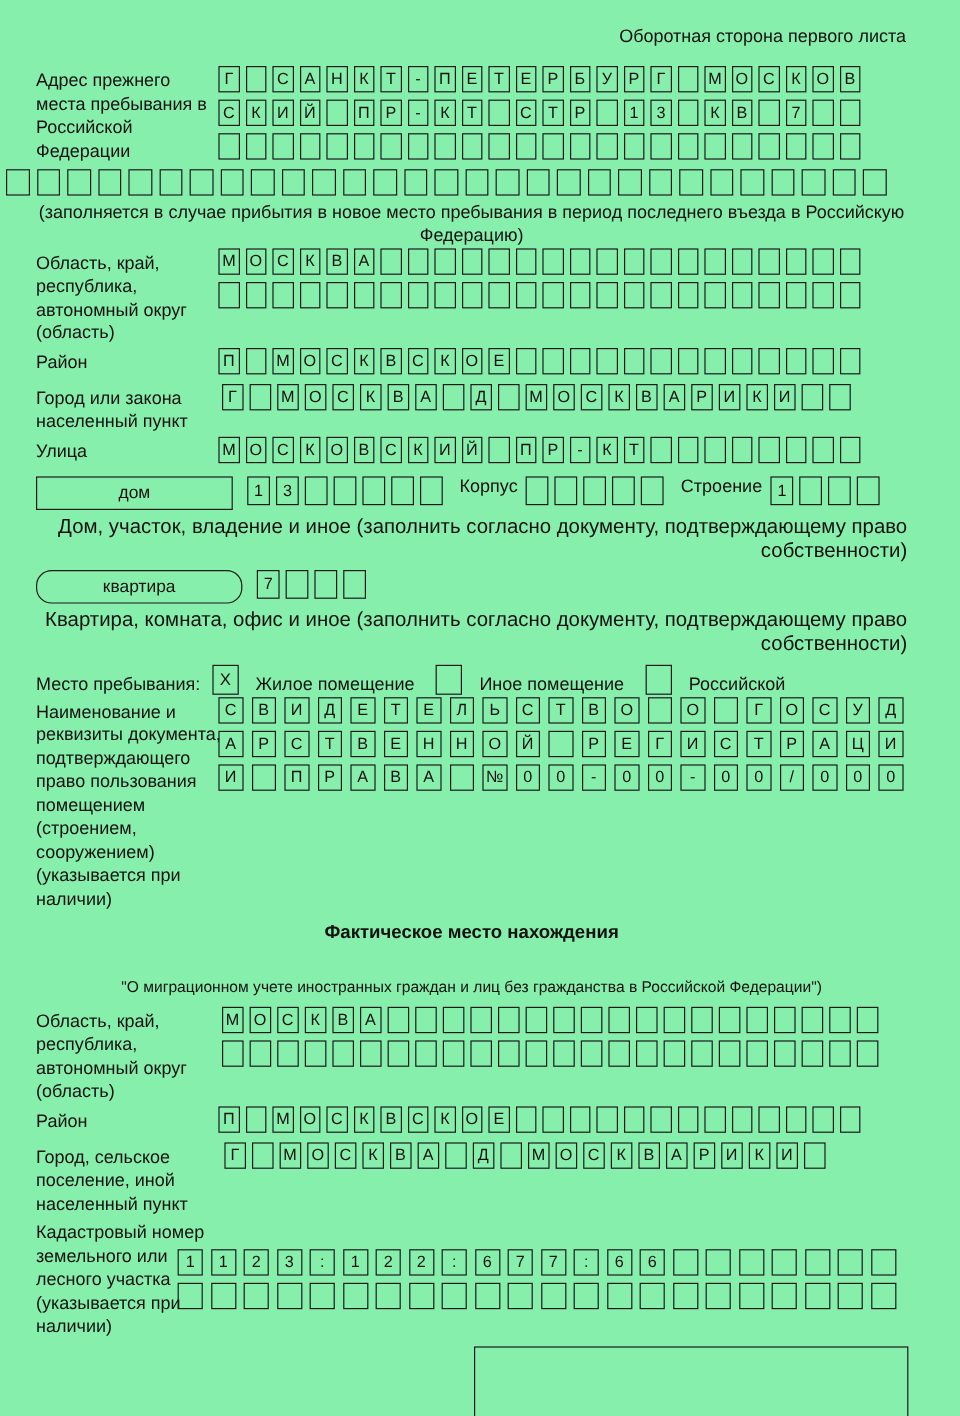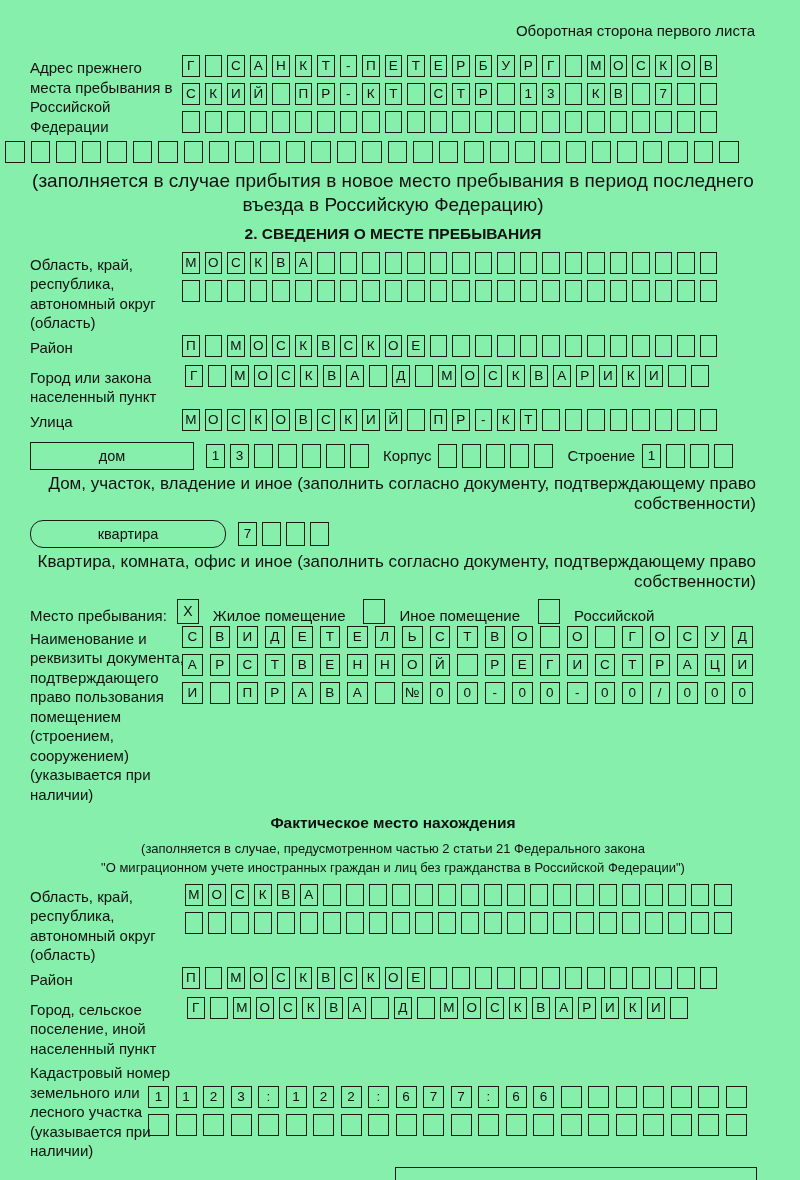--- a/index.html
+++ b/index.html
@@ -28,31 +28,31 @@
     font-size: 13.5px; line-height: 19px; text-align: center;
   }
   .boxrow.fullw { gap: 6px; margin-left: -25px; }
   .boxrow.fullw .cell { width: 19.5px; }
   .boxrow.city { gap: 5.5px; margin-left: 3px; }
   .boxrow.doc { gap: 7px; margin-left: -19px; }
   .boxrow.doc .cell { width: 20.5px; }
   .boxrow.kad { gap: 6.5px; margin-left: -34px; }
   .boxrow.kad .cell { width: 21px; }
 
-  .note { font-size: 19px; text-align: center; line-height: 1.25; }
+  .note { font-size: 15px; text-align: center; line-height: 1.25; }
   .section-title { font-size: 15.5px; font-weight: bold; text-align: center; margin: 8px 0 9px 0; }
 
-  .inline-row { display: flex; align-items: center; font-size: 15px; margin: 5px 0 4px 0; }
+  .inline-row { display: flex; font-size: 15px; margin: 5px 0 4px 0; }
   .bigbox-label {
     border: 1.7px solid #1b1b1b; height: 28px;
     display: flex; align-items: center; justify-content: center;
     font-size: 14.5px; flex: none;
   }
   .dom-label { width: 164px; }
-  .kv-label { width: 196px; border-radius: 13px; }
+  .kv-label { width: 172px; border-radius: 13px; }
   .inline-cells { display: flex; gap: 5px; margin-left: 12px; }
   .inline-cells .cell { width: 19px; height: 24px; line-height: 21px; }
   .mid-text { padding: 0 7px 0 14px; }
 
   .left-note { font-size: 17px; text-align: right; margin: 1px 0 6px 0; }
 
   .stay-row { display: flex; align-items: flex-end; font-size: 15px; margin: 7px 0 2px 0; }
   .checkbox {
     width: 22px; height: 25px; flex: none;
     border: 1.7px solid #1b1b1b;
@@ -187,21 +187,20 @@
         <span class="cell"></span>
         <span class="cell"></span>
         <span class="cell"></span>
         <span class="cell"></span>
         <span class="cell"></span>
         <span class="cell"></span>
         <span class="cell"></span>
       </div>
     <div class="note">(заполняется в случае прибытия в новое место пребывания в период последнего въезда в Российскую Федерацию)</div>
 
-    <div class="section-title">2. СВЕДЕНИЯ О МЕСТЕ ПРЕБЫВАНИЯ</div>
 
     <div class="field">
       <div class="field-label">Область, край, республика, автономный округ (область)</div>
       <div class="rows">
         <div class="boxrow">
             <span class="cell">М</span>
             <span class="cell">О</span>
             <span class="cell">С</span>
             <span class="cell">К</span>
             <span class="cell">В</span>
@@ -469,21 +468,21 @@
             <span class="cell">/</span>
             <span class="cell">0</span>
             <span class="cell">0</span>
             <span class="cell">0</span>
           </div>
       </div>
     </div>
 
     <div class="fact-title">Фактическое место нахождения</div>
     <div class="fact-note">
-      <span>(заполняется в случае, предусмотренном частью 2 статьи 21 Федерального закона</span><br>
+      <br>
       <span>"О миграционном учете иностранных граждан и лиц без гражданства в Российской Федерации")</span>
     </div>
 
     <div class="field">
       <div class="field-label">Область, край, республика, автономный округ (область)</div>
       <div class="rows">
         <div class="boxrow city">
             <span class="cell">М</span>
             <span class="cell">О</span>
             <span class="cell">С</span>

